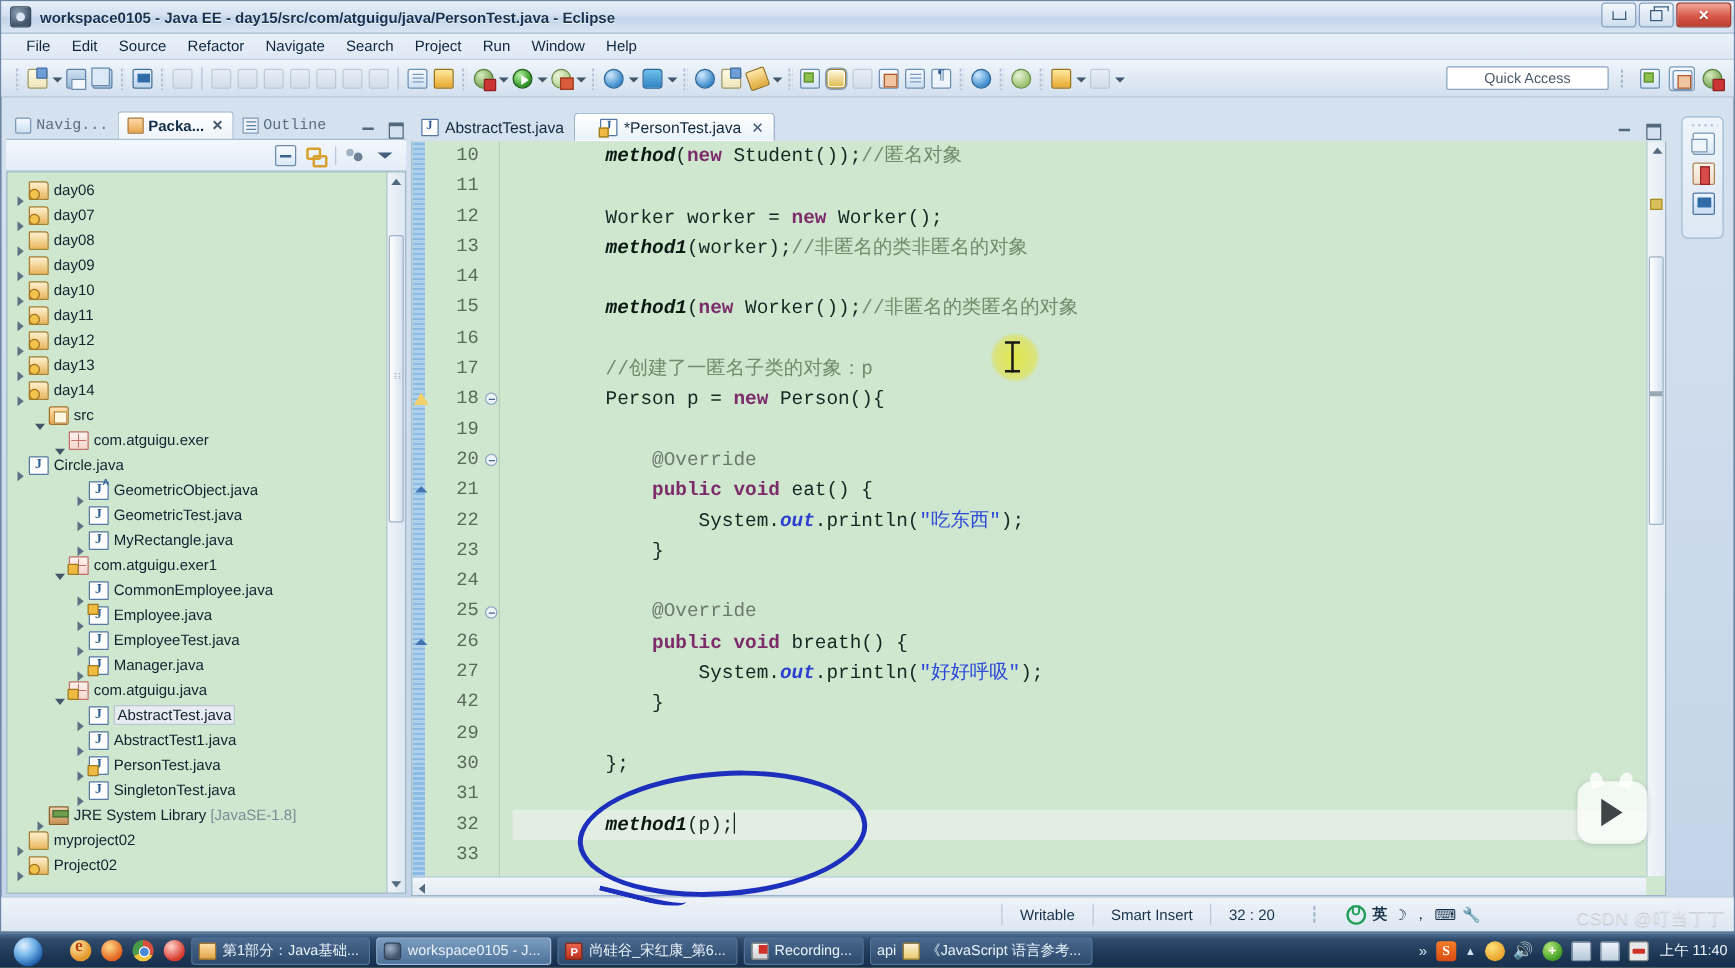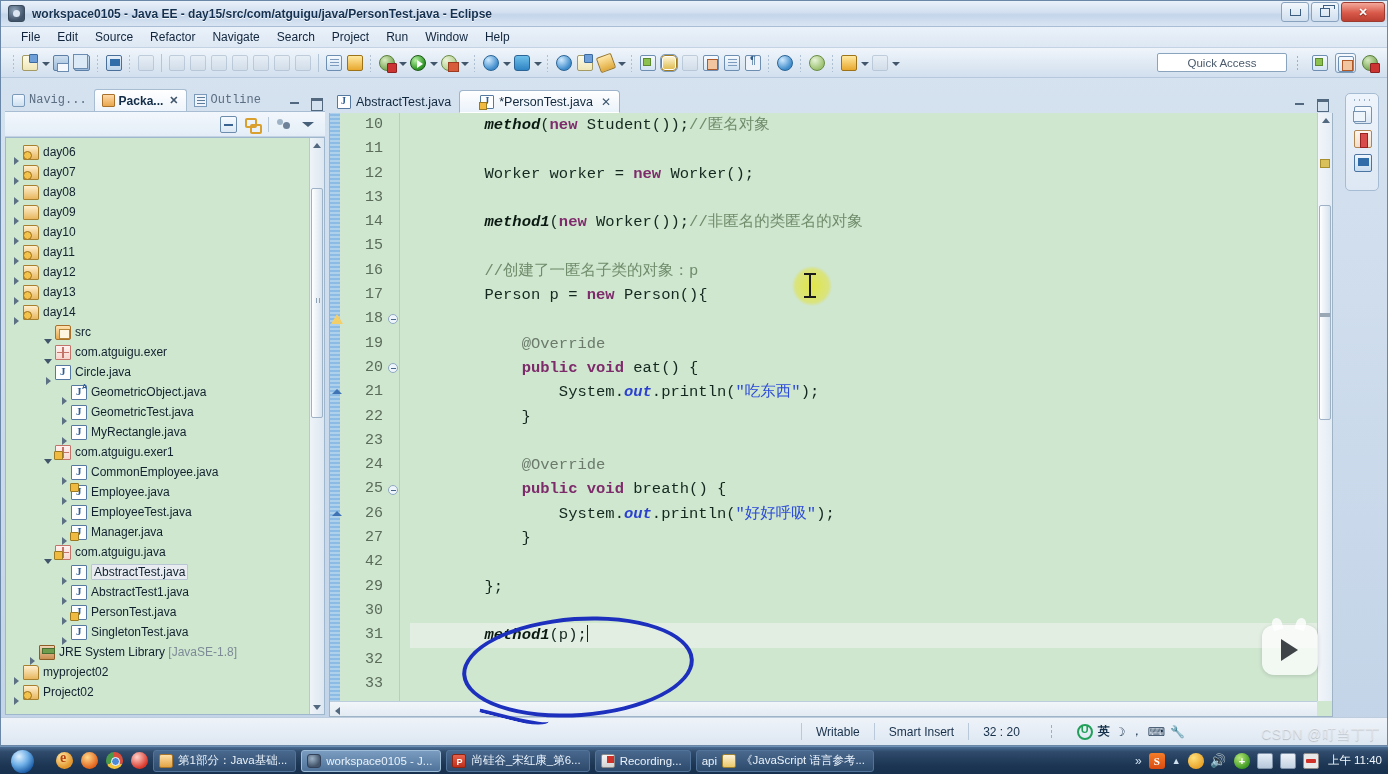--- a/index.html
+++ b/index.html
@@ -639,31 +639,31 @@
               <div class="trow" style="padding-left: 4px;">
                 <span class="twist closed"></span>
                 <span class="tico ti-proj"></span>
                 <span class="tlabel">day13</span>
               </div>
               <div class="trow" style="padding-left: 4px;">
                 <span class="twist closed"></span>
                 <span class="tico ti-proj"></span>
                 <span class="tlabel">day14</span>
               </div>
-              <div class="trow" style="padding-left: 20px; margin-left: 16px;">
+              <div class="trow" style="padding-left: 20px;">
                 <span class="twist open"></span>
                 <span class="tico ti-src"></span>
                 <span class="tlabel">src</span>
               </div>
               <div class="trow" style="padding-left: 36px;">
                 <span class="twist open"></span>
                 <span class="tico ti-pkg"></span>
                 <span class="tlabel">com.atguigu.exer</span>
               </div>
-              <div class="trow" style=" margin-left: 32px;">
+              <div class="trow" style="">
                 <span class="twist closed"></span>
                 <span class="tico ti-java"></span>
                 <span class="tlabel">Circle.java</span>
               </div>
               <div class="trow" style="padding-left: 52px;">
                 <span class="twist closed"></span>
                 <span class="tico ti-java abs"></span>
                 <span class="tlabel">GeometricObject.java</span>
               </div>
               <div class="trow" style="padding-left: 52px;">
@@ -806,20 +806,21 @@
             </div>
           <div class="fold-col" id="fold-col">
               <span class="fold-m" style="top: 201.4px;"></span>
               <span class="fold-m" style="top: 250px;"></span>
               <span class="fold-m" style="top: 371.5px;"></span>
             </div>
           <div class="code-col" id="code-col">
               <div class="cl"><span>        </span><span class="mth">method</span><span>(</span><span class="k">new</span><span> Student());</span><span class="cmt">//匿名对象</span></div>
               <div class="cl">&nbsp;</div>
               <div class="cl"><span>        Worker worker = </span><span class="k">new</span><span> Worker();</span></div>
+              <div class="cl"><span>        </span><span class="mth">method1</span><span>(worker);</span><span class="cmt">//非匿名的类非匿名的对象</span></div>
               <div class="cl">&nbsp;</div>
               <div class="cl"><span>        </span><span class="mth">method1</span><span>(</span><span class="k">new</span><span> Worker());</span><span class="cmt">//非匿名的类匿名的对象</span></div>
               <div class="cl">&nbsp;</div>
               <div class="cl"><span>        </span><span class="cmt">//创建了一匿名子类的对象：p</span></div>
               <div class="cl"><span>        Person p = </span><span class="k">new</span><span> Person(){</span></div>
               <div class="cl">&nbsp;</div>
               <div class="cl"><span>            </span><span class="ann">@Override</span></div>
               <div class="cl"><span>            </span><span class="k">public</span><span> </span><span class="k">void</span><span> eat() {</span></div>
               <div class="cl"><span>                System.</span><span class="fld">out</span><span>.println(</span><span class="str">"吃东西"</span><span>);</span></div>
               <div class="cl"><span>            }</span></div>

